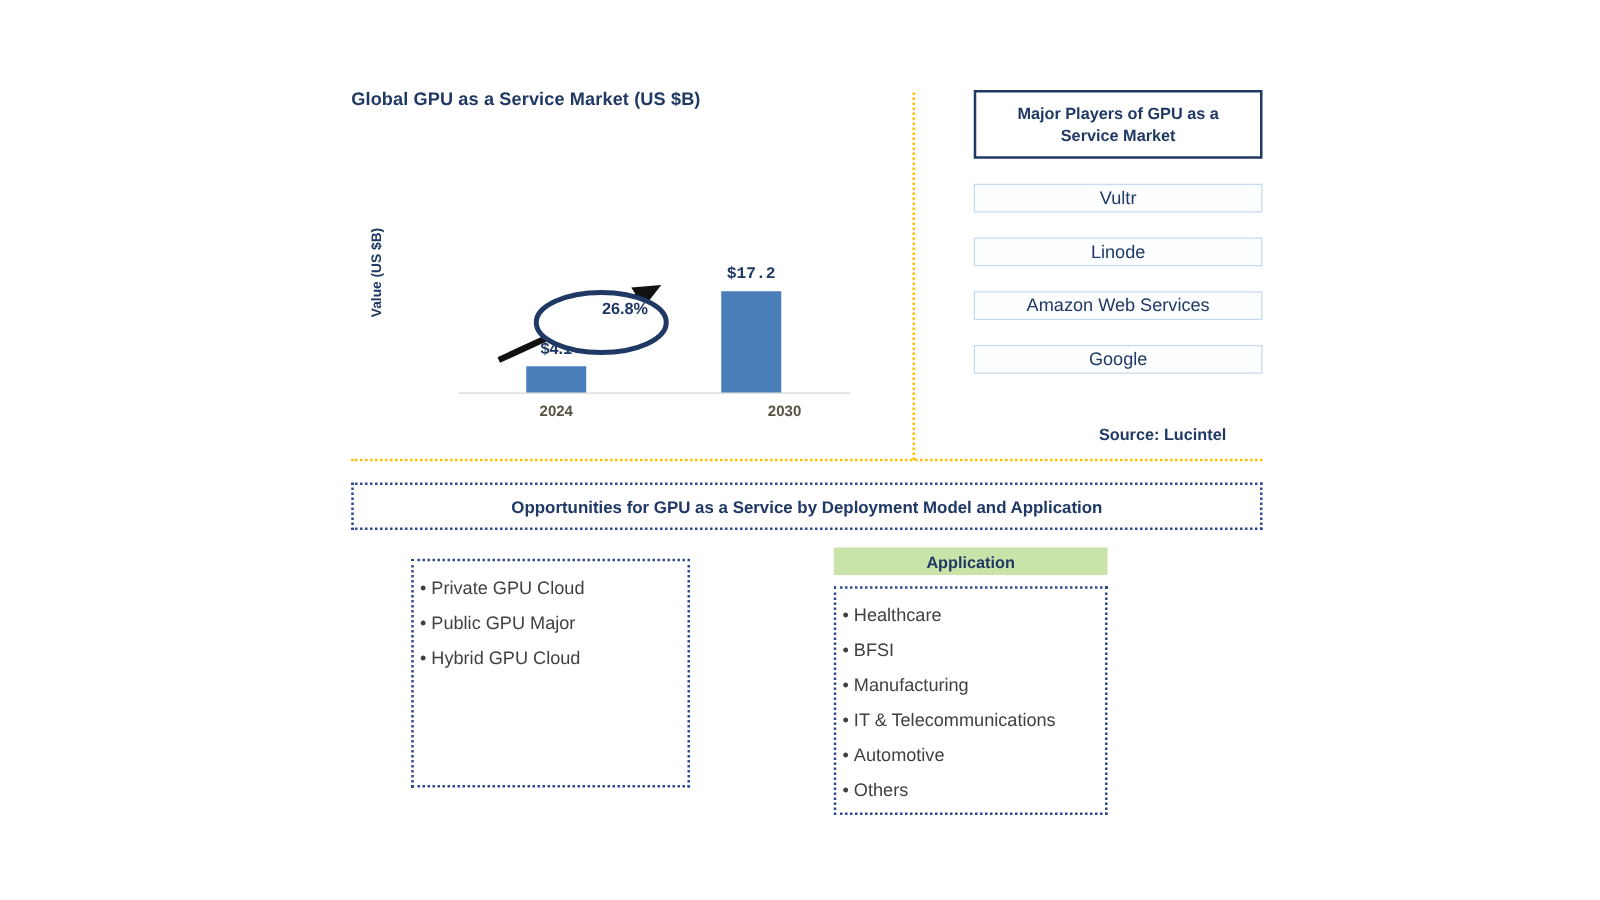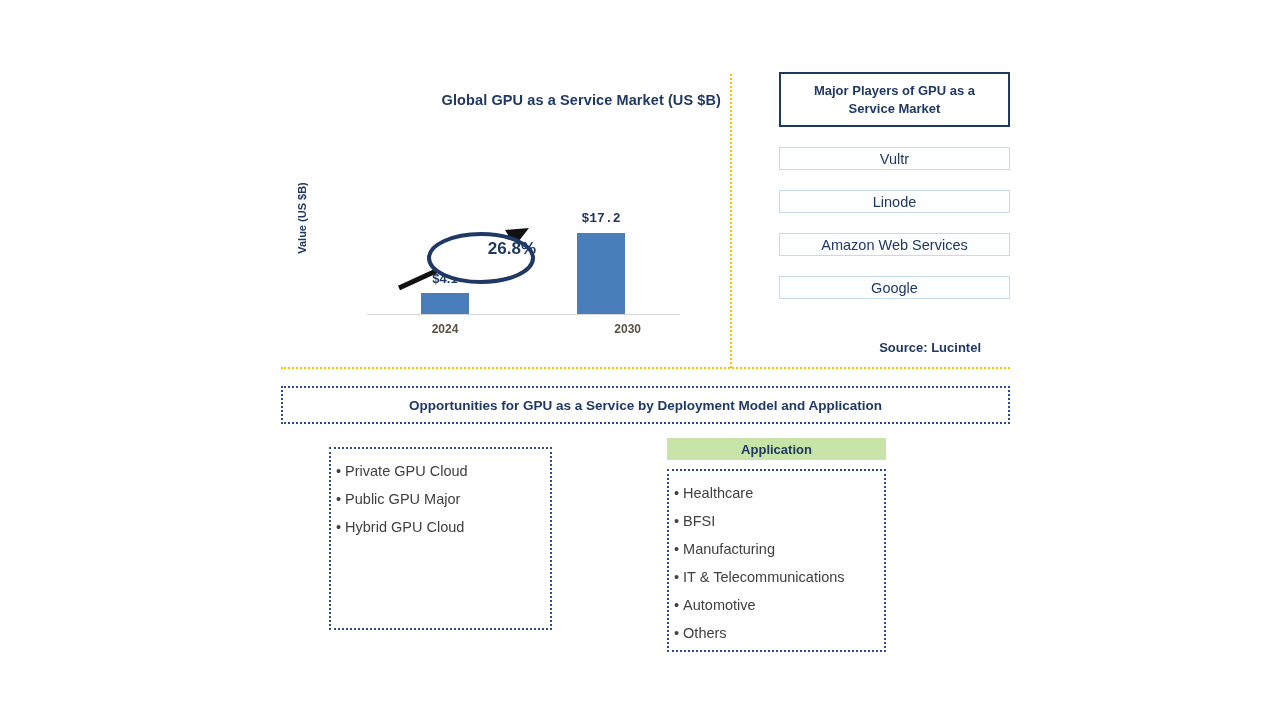--- a/index.html
+++ b/index.html
@@ -40,26 +40,25 @@
     left: 281px;
     top: 60px;
     width: 440px;
     height: 300px;
   }
   .chart-title {
     position: absolute;
     left: 0;
     top: 12px;
     width: 440px;
-    text-align: right;
+    text-align: left;
     font-size: 14.5px;
     font-weight: bold;
     color: #1f3864;
     letter-spacing: .1px;
-    margin-top: 20px;
   }
   .chart-area {
     position: absolute;
     left: 0;
     top: 90px;
     width: 440px;
     height: 170px;
   }
   .y-axis-label {
     position: absolute;
@@ -118,22 +117,22 @@
     top: 60px;
     width: 250px;
     height: 110px;
     overflow: visible;
   }
   .cagr-text {
     position: absolute;
     left: 183px;
     top: 89px;
     width: 72px;
-    text-align: right;
-    font-size: 17px;
+    text-align: center;
+    font-size: 13px;
     font-weight: bold;
     color: #1f3864;
   }
 
   .source {
     position: absolute;
     left: 0;
     top: 280px;
     width: 700px;
     text-align: right;

